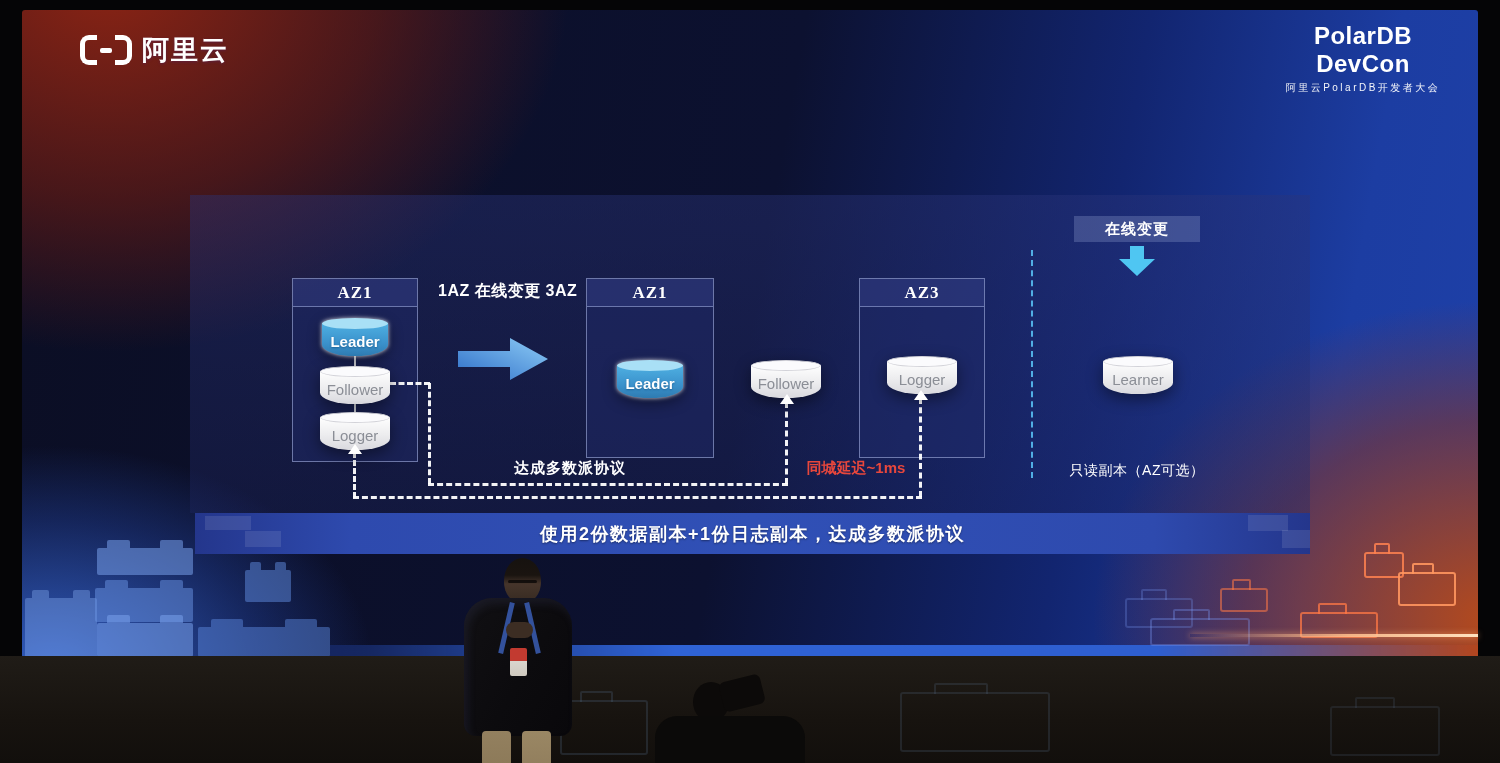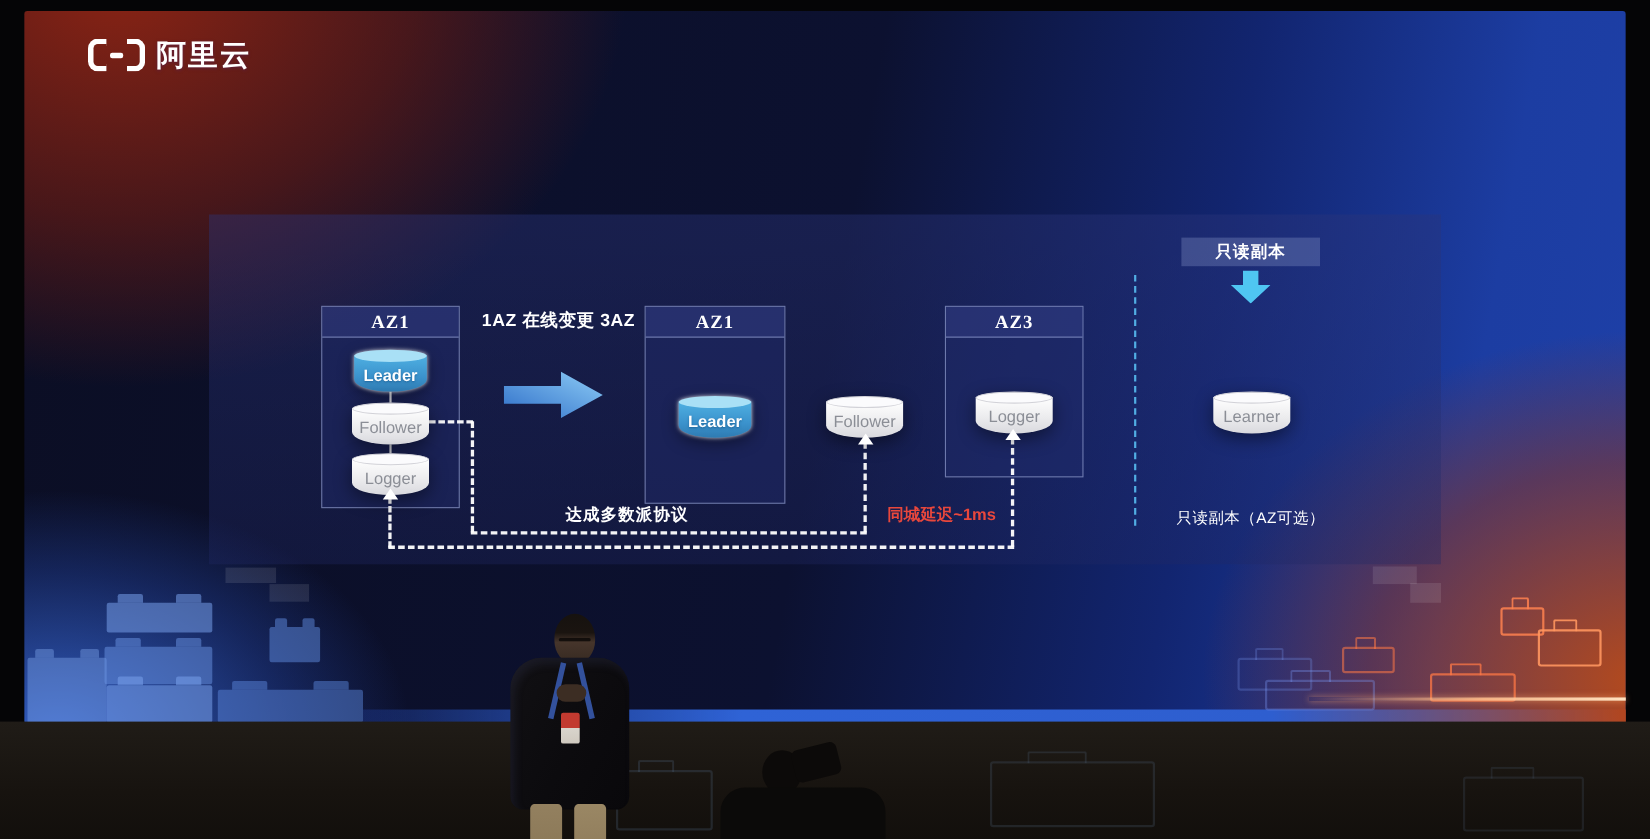--- a/index.html
+++ b/index.html
@@ -140,52 +140,59 @@
   <div class="neon-line"></div>
 
   <div class="brand-left">
     <span class="logo-icon">
         <span class="bl"></span>
         <span class="bd"></span>
         <span class="br"></span>
       </span>
     <span class="brand-text">阿里云</span>
   </div>
+  <div class="brand-right">
+    <div class="event-title">PolarDB DevCon</div>
+    <div class="event-sub">阿里云PolarDB开发者大会</div>
+  </div>
 
 
   <div class="panel"></div>
+  <div class="banner">
+    <span class="banner-text">使用2份数据副本+1份日志副本，达成多数派协议</span>
+  </div>
   <div class="banner-deco" style="left:205px; top:516px; width:46px; height:14px;"></div>
   <div class="banner-deco" style="left:245px; top:531px; width:36px; height:16px;"></div>
   <div class="banner-deco" style="left:1248px; top:515px; width:40px; height:16px;"></div>
   <div class="banner-deco" style="left:1282px; top:530px; width:28px; height:18px;"></div>
 
   <div class="az-box" style="left:292px; top:278px; width:126px; height:184px;">
     <div class="az-header">AZ1</div>
   </div>
   <div class="az-box" style="left:586px; top:278px; width:128px; height:180px;">
     <div class="az-header">AZ1</div>
   </div>
-  <div class="az-box" style="left:859px; top:278px; width:126px; height:156px;">
+  <div class="az-box" style="left:859px; top:278px; width:126px; height:180px;">
     <div class="az-header">AZ3</div>
   </div>
 
   <div class="transition-label">1AZ 在线变更 3AZ</div>
   <div class="big-arrow">
     <svg width="92" height="46" viewBox="0 0 92 46">
       <defs>
           <linearGradient id="ag" x1="0" y1="1" x2="1" y2="0">
         <stop offset="0" stop-color="#2e6ec8"></stop>
             <stop offset="1" stop-color="#8ecdf6"></stop>
       </linearGradient>
         </defs>
       <polygon points="0,15 52,15 52,2 90,23 52,44 52,31 0,31" fill="url(#ag)"></polygon>
     </svg>
   </div>
 
-  <div class="offline-box">只读副本</div>
+  <div class="offline-box">在线变更</div>
   <div class="offline-arrow">
     <svg width="36" height="30" viewBox="0 0 36 30">
       <polygon points="11,0 25,0 25,13 36,13 18,30 0,13 11,13" fill="#4fc6f2"></polygon>
     </svg>
   </div>
 
   <div class="az-separator"></div>
 
   <div class="cyl blue" style="left:322px; top:318px; width:66px; height:38px;">
     <span class="cyl-body"></span>

